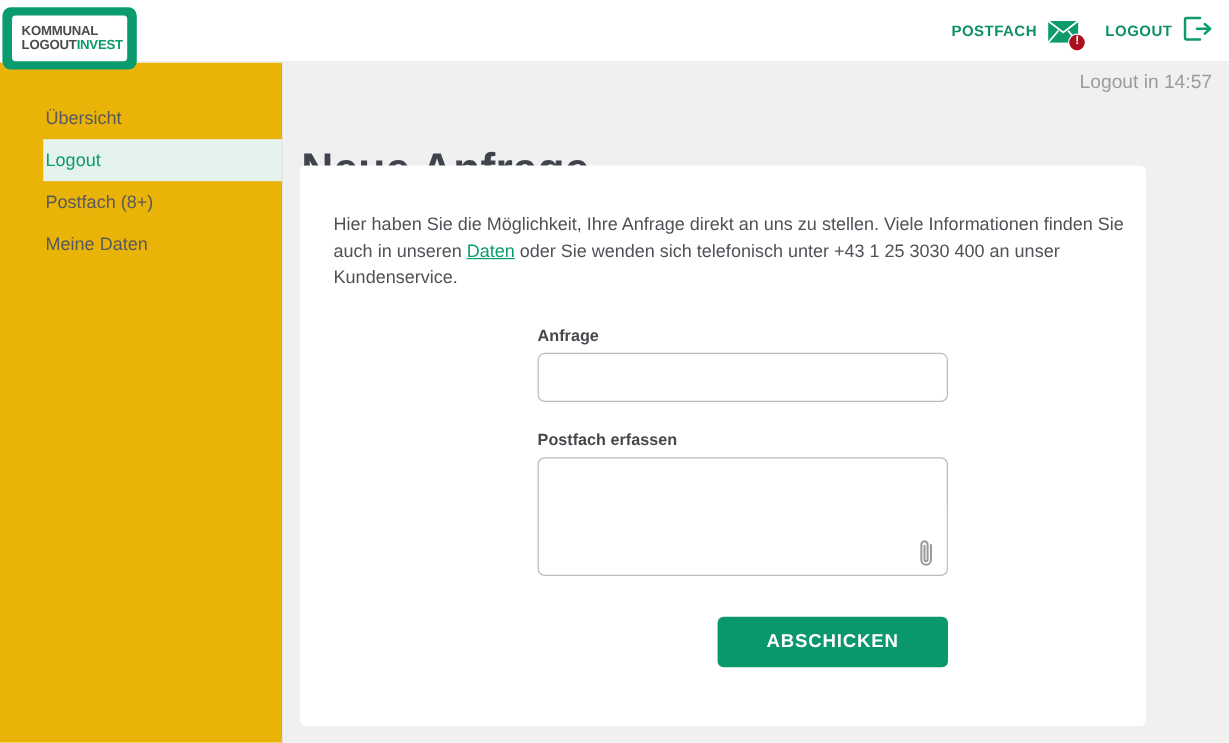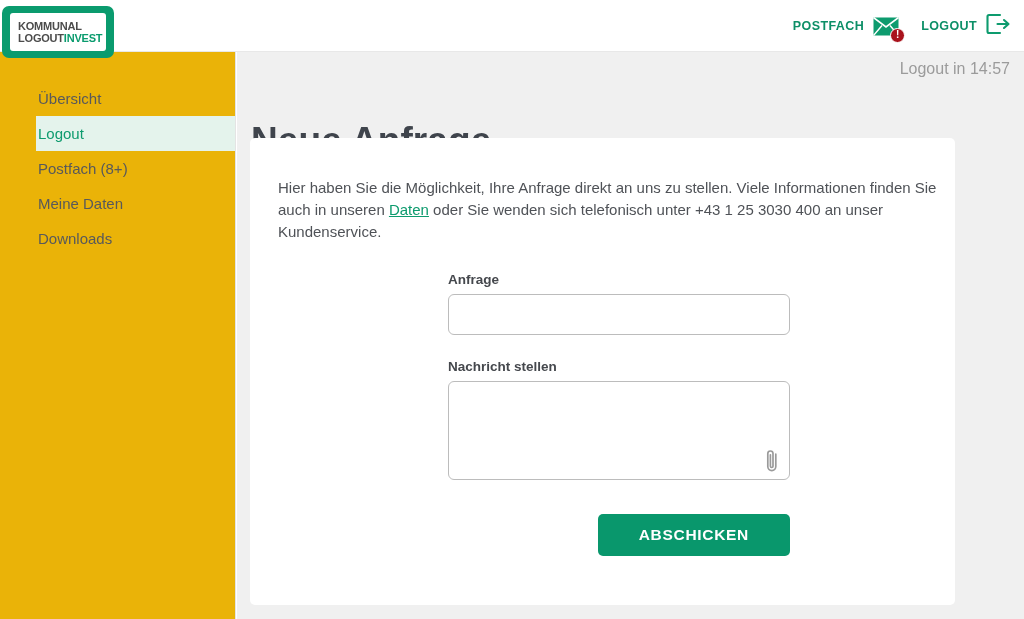--- a/index.html
+++ b/index.html
@@ -287,23 +287,20 @@
     </div>
     <div class="nav-item active">
       <span>Logout</span>
     </div>
     <div class="nav-item">
       <span>Postfach (8+)</span>
     </div>
     <div class="nav-item">
       <span>Meine Daten</span>
     </div>
-    <div class="nav-item">
-      <span>Downloads</span>
-    </div>
   </nav>
 
   <main class="content">
 
     <div class="logout-timer">Logout in 14:57</div>
 
     <h1 class="page-title">Neue Anfrage</h1>
 
     <section class="card">
       <div class="card-body">
@@ -311,21 +308,21 @@
         <p class="intro"><span>Hier haben Sie die Möglichkeit, Ihre Anfrage direkt an uns zu stellen. Viele Informationen finden Sie auch in unseren </span><a>Daten</a><span> oder Sie wenden sich telefonisch unter +43 1 25 3030 400 an unser Kundenservice.</span></p>
 
         <div class="form">
 
           <div class="field">
             <div class="field-label">Anfrage</div>
             <input class="text-input" type="text" placeholder="" style="">
           </div>
 
           <div class="field">
-            <div class="field-label">Nachricht stellen</div>
+            <div class="field-label">Postfach erfassen</div>
             <div class="textarea-wrap">
               <textarea class="text-area" placeholder="" style=""></textarea>
               <span class="clip-icon">
                 <svg width="16" height="26" viewBox="0 0 16 26">
                   <path d="M11.8 6.2 V18.6 a4 4 0 0 1 -8 0 V5.6 a2.6 2.6 0 0 1 5.2 0 V18.2 a1.3 1.3 0 0 1 -2.6 0 V6.8" fill="none" stroke="#9a9a9a" stroke-width="1.7" stroke-linecap="round"></path>
                 </svg>
               </span>
             </div>
           </div>
 

